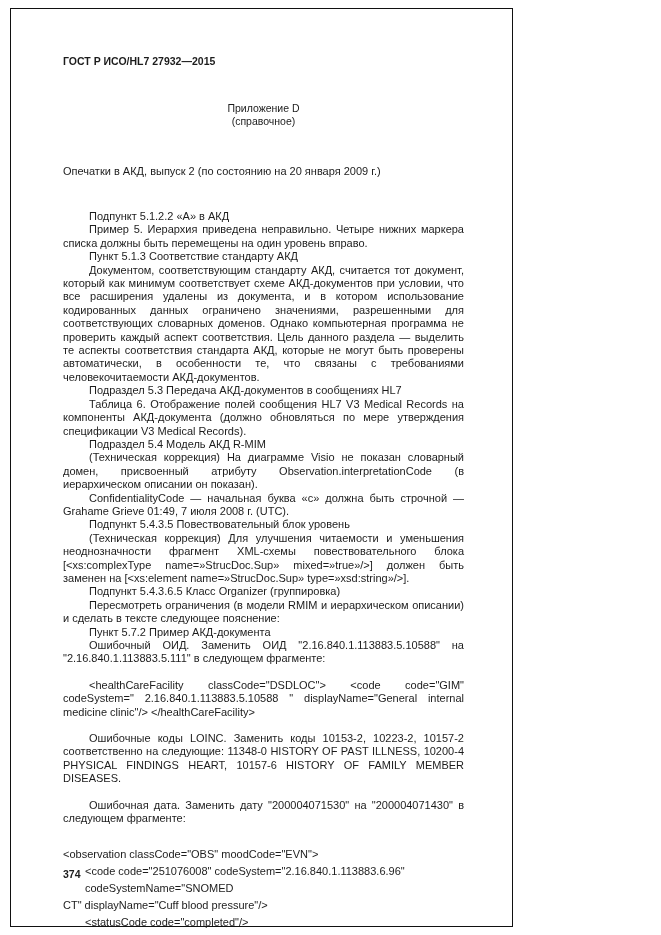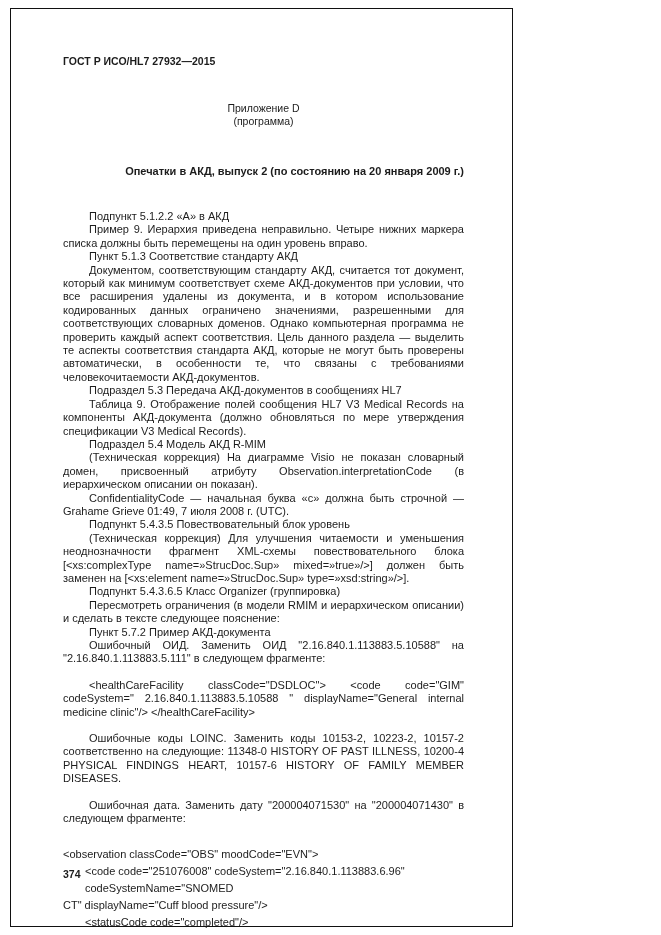--- a/index.html
+++ b/index.html
@@ -29,23 +29,23 @@
     font-size: 10.5px;
     line-height: 13px;
   }
   .appendix {
     text-align: center;
     font-size: 10.5px;
     line-height: 13px;
     margin-top: 34px;
   }
   .doc-title {
-    text-align: right;
+    text-align: left;
     font-size: 11px;
-    font-weight: bold;
+    font-weight: normal;
     margin: 36px 0 0 0;
     line-height: 14px;
   }
   .doc-body {
     margin-top: 32px;
     font-size: 11px;
     line-height: 13.4px;
   }
   .para { margin: 0; }
   .body { text-indent: 26px; text-align: justify; }
@@ -63,30 +63,30 @@
 </style>
 </head>
 <body>
 
 <div class="page">
   <div class="page-border"></div>
   <div class="content">
     <div class="doc-header">ГОСТ Р ИСО/HL7 27932—2015</div>
     <div class="appendix">
       <div>Приложение D</div>
-      <div>(программа)</div>
+      <div>(справочное)</div>
     </div>
     <h1 class="doc-title">Опечатки в АКД, выпуск 2 (по состоянию на 20 января 2009 г.)</h1>
     <div class="doc-body">
         <p class="para body">Подпункт 5.1.2.2  «А» в АКД</p>
-        <p class="para body">Пример 9. Иерархия приведена неправильно. Четыре нижних маркера списка должны быть перемещены на один уровень вправо.</p>
+        <p class="para body">Пример 5. Иерархия приведена неправильно. Четыре нижних маркера списка должны быть перемещены на один уровень вправо.</p>
         <p class="para body">Пункт 5.1.3  Соответствие стандарту АКД</p>
         <p class="para body">Документом, соответствующим стандарту АКД, считается тот документ, который как минимум соответствует схеме АКД-документов при условии, что все расширения удалены из документа, и в котором использование кодированных данных ограничено значениями, разрешенными для соответствующих словарных доменов. Однако компьютерная программа не проверить каждый аспект соответствия. Цель данного раздела — выделить те аспекты соответствия стандарта АКД, которые не могут быть проверены автоматически, в особенности те, что связаны с требованиями человекочитаемости АКД-документов.</p>
         <p class="para body">Подраздел 5.3  Передача АКД-документов в сообщениях HL7</p>
-        <p class="para body">Таблица 9. Отображение полей сообщения HL7 V3 Medical Records на компоненты АКД-документа (должно обновляться по мере утверждения спецификации V3 Medical Records).</p>
+        <p class="para body">Таблица 6. Отображение полей сообщения HL7 V3 Medical Records на компоненты АКД-документа (должно обновляться по мере утверждения спецификации V3 Medical Records).</p>
         <p class="para body">Подраздел 5.4  Модель АКД R-MIM</p>
         <p class="para body">(Техническая коррекция) На диаграмме Visio не показан словарный домен, присвоенный атрибуту Observation.interpretationCode (в иерархическом описании он показан).</p>
         <p class="para body">ConfidentialityCode — начальная буква «с» должна быть строчной — Grahame Grieve 01:49, 7 июля 2008 г. (UTC).</p>
         <p class="para body">Подпункт 5.4.3.5  Повествовательный блок уровень</p>
         <p class="para body">(Техническая коррекция) Для улучшения читаемости и уменьшения неоднозначности фрагмент XML-схемы повествовательного блока [&lt;xs:complexType name=»StrucDoc.Sup» mixed=»true»/&gt;] должен быть заменен на [&lt;xs:element name=»StrucDoc.Sup» type=»xsd:string»/&gt;].</p>
         <p class="para body">Подпункт 5.4.3.6.5  Класс Organizer (группировка)</p>
         <p class="para body">Пересмотреть ограничения (в модели RMIM и иерархическом описании) и сделать в тексте следующее пояснение:</p>
         <p class="para body">Пункт 5.7.2  Пример АКД-документа</p>
         <p class="para body">Ошибочный ОИД. Заменить ОИД "2.16.840.1.113883.5.10588" на "2.16.840.1.113883.5.111" в следующем фрагменте:</p>
         <p class="para body gap">&lt;healthCareFacility classCode="DSDLOC"&gt; &lt;code code="GIM" codeSystem=" 2.16.840.1.113883.5.10588 " displayName="General internal medicine clinic"/&gt; &lt;/healthCareFacility&gt;</p>

